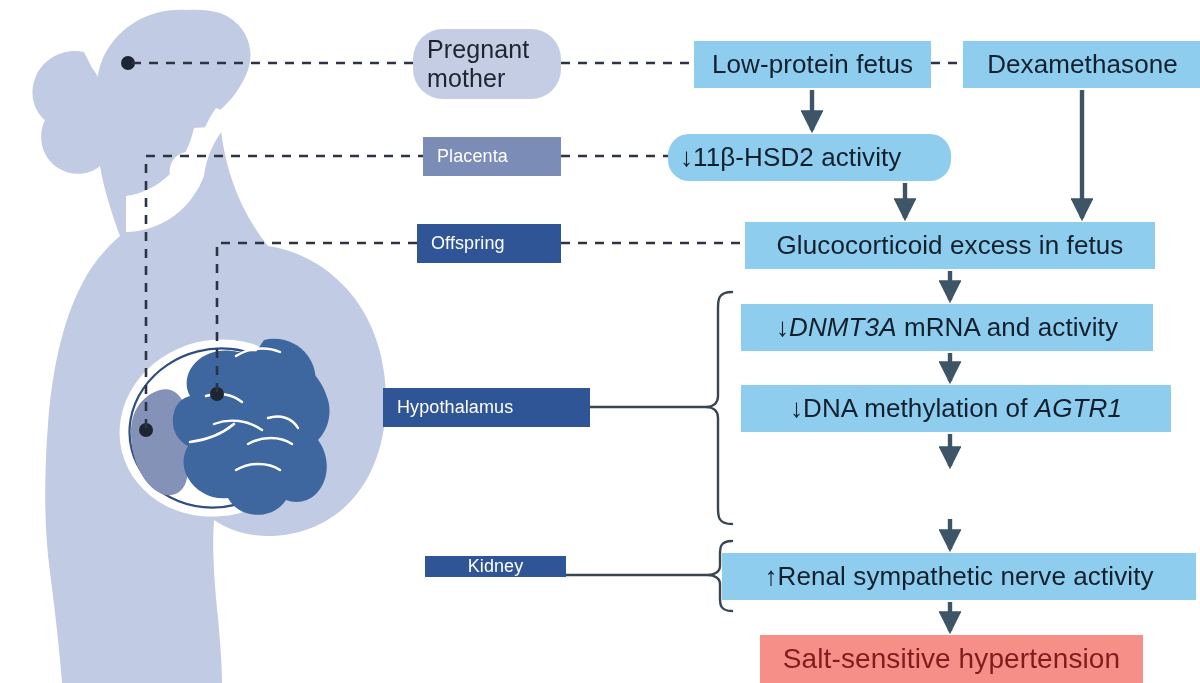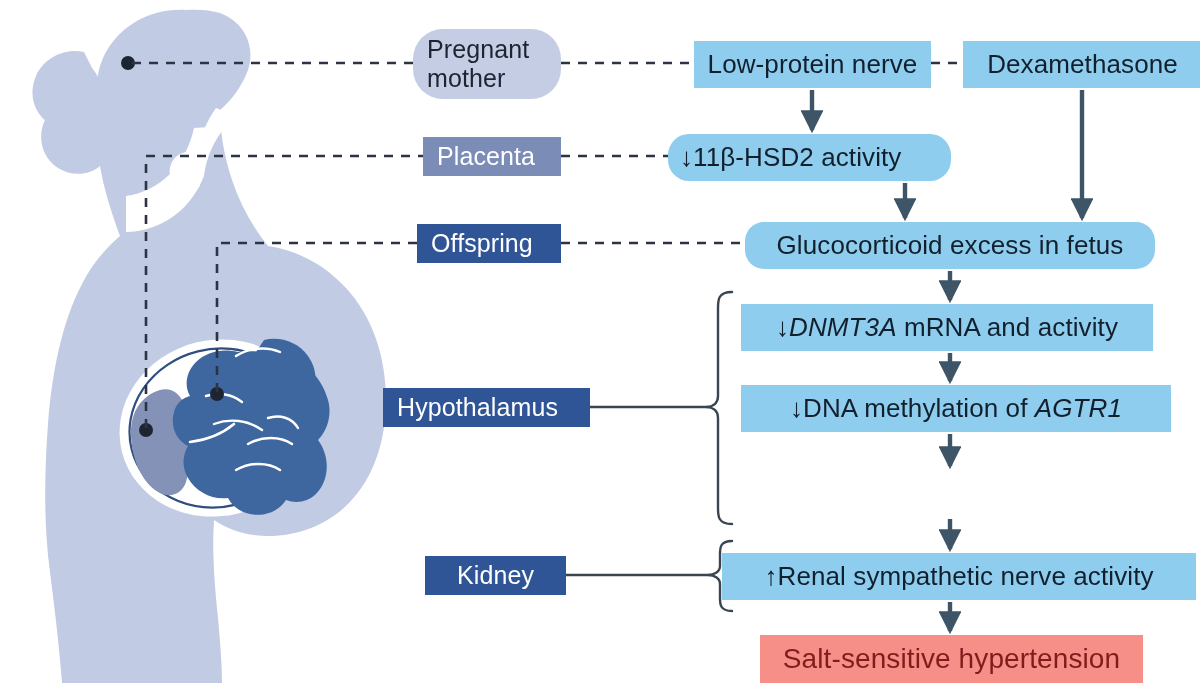--- a/index.html
+++ b/index.html
@@ -22,21 +22,21 @@
   .box {
     position: absolute;
     display: flex; align-items: center;
     white-space: nowrap;
     line-height: 1.08;
     letter-spacing: .1px;
   }
   .box-text { display: block; width: 100%; }
 
   
-  .label-box { justify-content: flex-start; padding-left: 14px; color: #ffffff; font-size: 25px; }
+  .label-box { justify-content: flex-start; padding-left: 14px; color: #ffffff; font-size: 18px; }
   .label-box.center { justify-content: center; padding-left: 0; }
 
   .lb-mother   { background: #c5cde5; color: #1d2533; }
   .lb-placenta { background: #7b8cb6; }
   .lb-offspring{ background: #2f5596; }
   .lb-hypo     { background: #2f5596; }
   .lb-kidney   { background: #2f5596; }
 
   
   .path-box { background: #8ecdee; color: #12202e; font-size: 26px; justify-content: center; }
@@ -208,37 +208,37 @@
   </div>
 
   <div class="box label-box lb-offspring" style="left:417px; top:224px; width:144px; height:39px;">
     <span class="box-text">Offspring</span>
   </div>
 
   <div class="box label-box lb-hypo" style="left:383px; top:388px; width:207px; height:39px;">
     <span class="box-text">Hypothalamus</span>
   </div>
 
-  <div class="box label-box lb-kidney center" style="left:425px; top:556px; width:141px; height:39px;">
+  <div class="box label-box lb-kidney center" style="left:425px; top:556px; width:141px; height:21px;">
     <span class="box-text" style="text-align:center;">Kidney</span>
   </div>
 
   <div class="box path-box" style="left:694px; top:41px; width:237px; height:47px;">
-    <span class="box-text" style="text-align:center;">Low-protein nerve</span>
+    <span class="box-text" style="text-align:center;">Low-protein fetus</span>
   </div>
 
   <div class="box path-box" style="left:963px; top:41px; width:239px; height:47px;">
     <span class="box-text" style="text-align:center;">Dexamethasone</span>
   </div>
 
   <div class="box path-box lead" style="left:668px; top:134px; width:283px; height:47px;">
     <span class="box-text"><span class="arrowglyph">↓</span><span>11β-HSD2 activity</span></span>
   </div>
 
-  <div class="box path-box" style="left:745px; top:222px; width:410px; height:47px;border-radius:19px;">
+  <div class="box path-box" style="left:745px; top:222px; width:410px; height:47px;">
     <span class="box-text" style="text-align:center;">Glucocorticoid excess in fetus</span>
   </div>
 
   <div class="box path-box" style="left:741px; top:304px; width:412px; height:47px;">
     <span class="box-text" style="text-align:center;"><span class="arrowglyph">↓</span><span class="ital">DNMT3A</span><span> mRNA and activity</span></span>
   </div>
 
   <div class="box path-box" style="left:741px; top:385px; width:430px; height:47px;">
     <span class="box-text" style="text-align:center;"><span class="arrowglyph">↓</span><span>DNA methylation of </span><span class="ital">AGTR1</span></span>
   </div>

